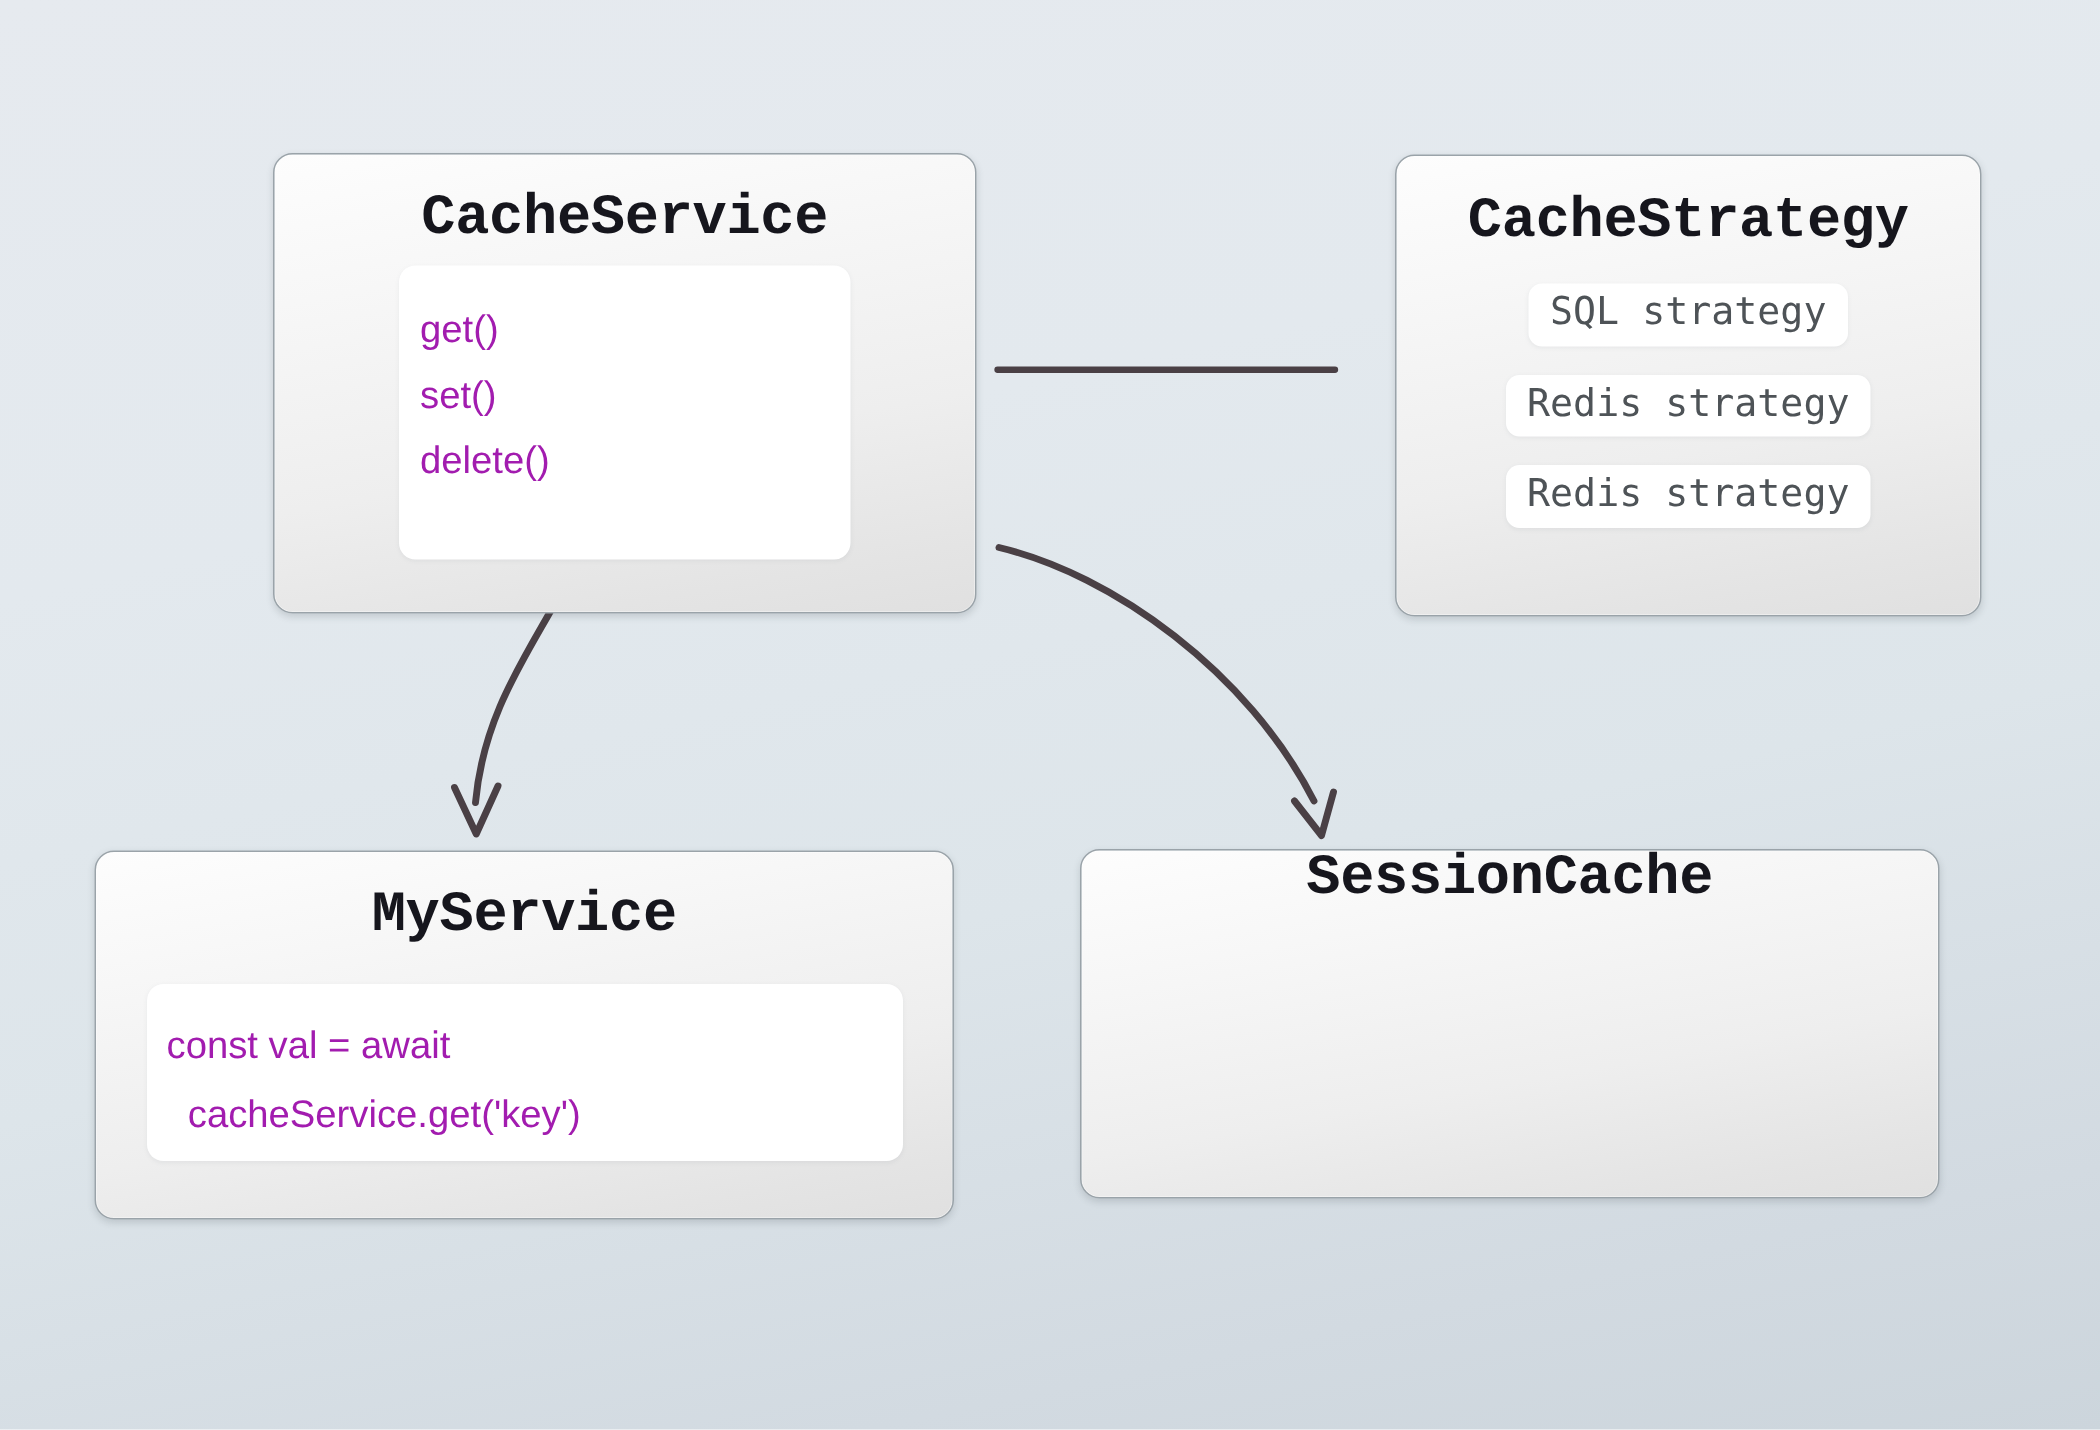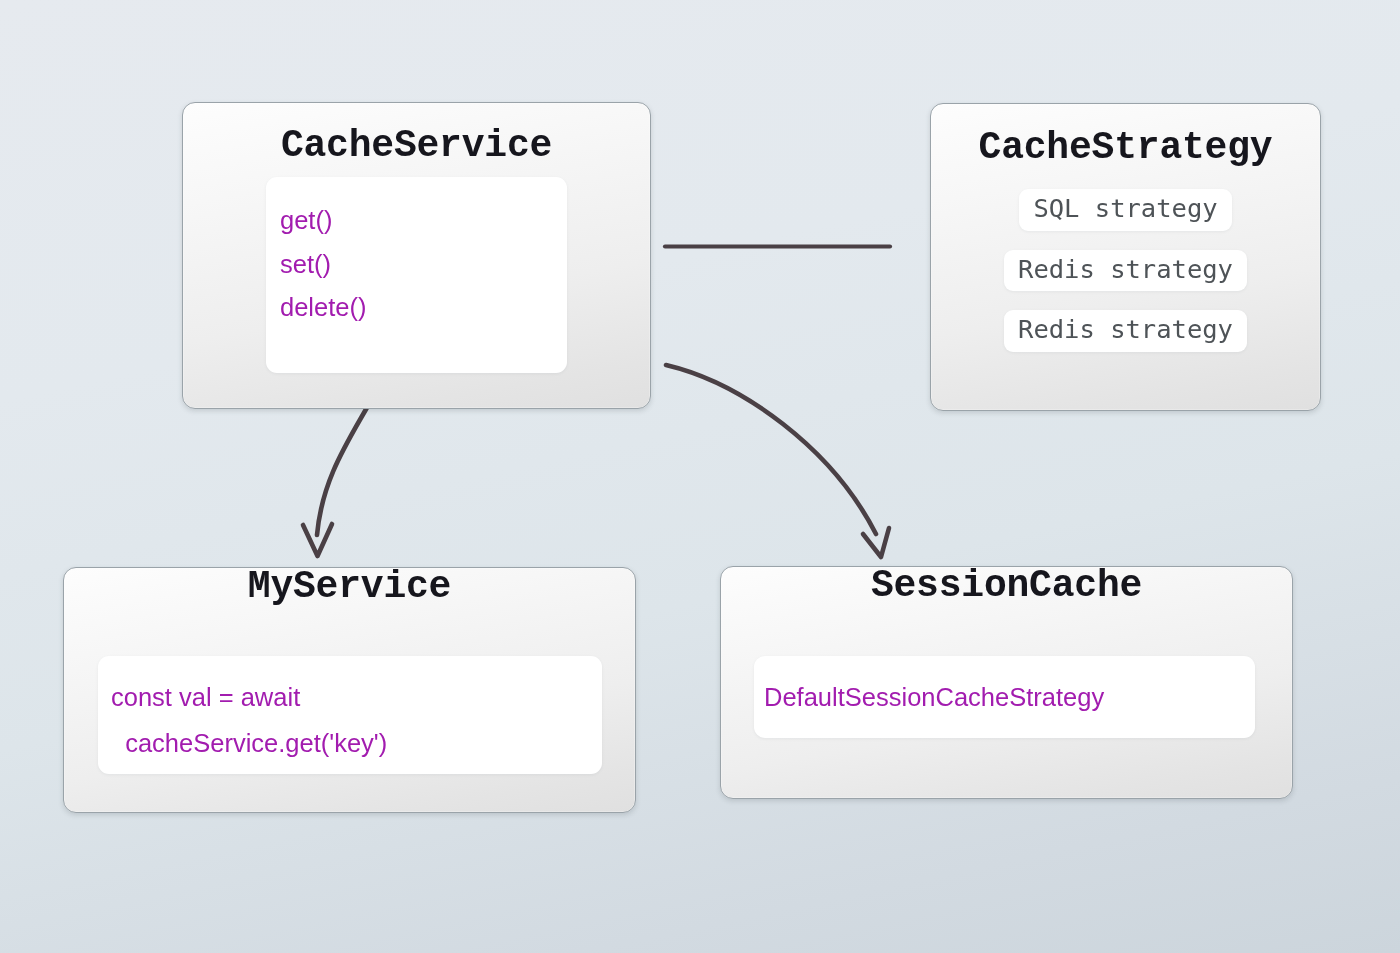--- a/index.html
+++ b/index.html
@@ -89,21 +89,21 @@
     font-family: "DejaVu Sans Mono", "Liberation Mono", monospace;
     font-size: 25.5px;
     line-height: 1.16;
     color: #4e5357;
     white-space: pre;
     box-shadow: 0 1px 3px rgba(120,130,140,0.10);
   }
 
   
   #node-myservice { left: 63px; top: 567px; width: 573px; height: 246px; }
-  #node-myservice .node-title { }
+  #node-myservice .node-title { margin-top: 24px; }
   #panel-myservice {
     position: absolute;
     left: 34px; top: 88px;
     width: 504px; height: 118px;
     padding: 18px 0 12px 13px;
   }
   #panel-myservice .code-line {
     font-size: 25.5px;
     line-height: 46px;
   }
@@ -168,18 +168,15 @@
   <div class="node" id="node-myservice">
     <div class="node-title">MyService</div>
     <div class="code-panel" id="panel-myservice">
       <div class="code-line">const val = await</div>
       <div class="code-line">  cacheService.get('key')</div>
     </div>
   </div>
 
   <div class="node" id="node-sessioncache">
     <div class="node-title">SessionCache</div>
-    <div class="code-panel" id="panel-sessioncache">
-      <div class="code-line">DefaultSessionCacheStrategy</div>
-    </div>
   </div>
 
 </div>
 
 </body></html>

